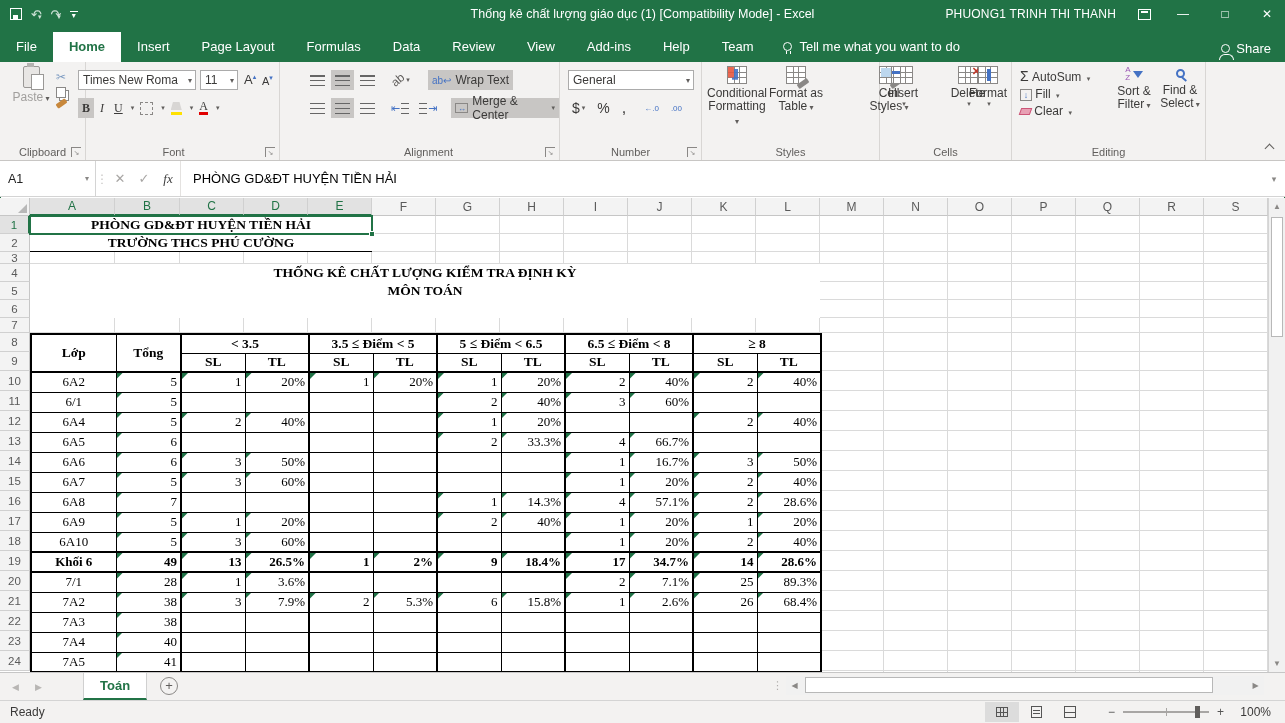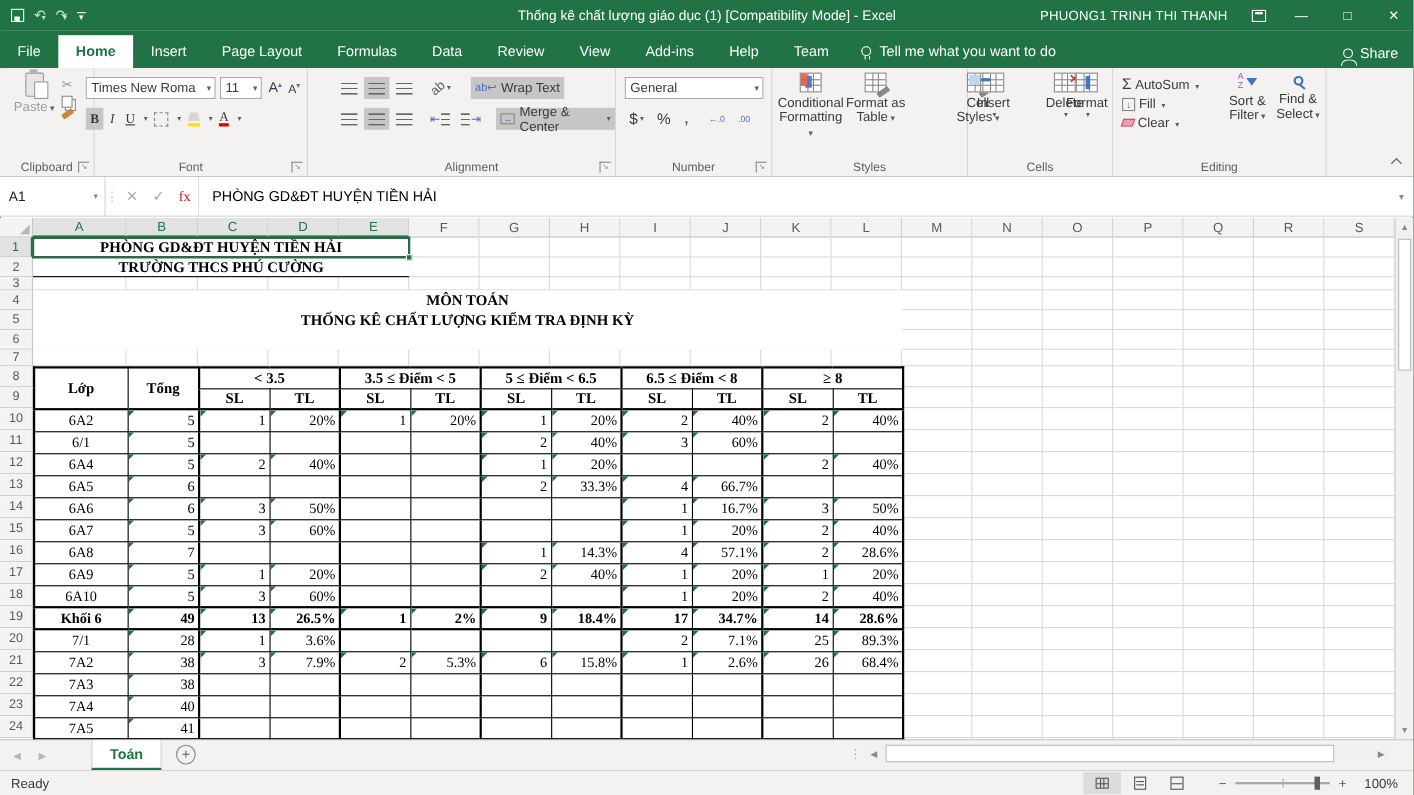--- a/index.html
+++ b/index.html
@@ -69,21 +69,21 @@
   .mag { display:inline-block; width:9px; height:9px; border:2px solid #4472c4; border-radius:50%; position:relative; }
   .mag::after { content:""; position:absolute; right:-4px; bottom:-4px; width:6px; height:2px; background:#4472c4; transform:rotate(40deg); }
   .stack { display:flex; flex-direction:column; gap:3px; }
   .collapse-chev { position:absolute; right:12px; bottom:8px; width:7px; height:7px; border-left:1.5px solid #605e5c; border-top:1.5px solid #605e5c; transform:rotate(45deg); }
   
   .fbar { position:absolute; left:0; top:161px; width:100%; height:36px; background:#fff; border-bottom:1px solid #d4d4d4; display:flex; align-items:stretch; font-size:12px; }
   .namebox { width:96px; border-right:1px solid #d4d4d4; display:flex; align-items:center; padding:0 8px; position:relative; font-size:12.5px; color:#222; }
   .namebox::after { content:"▾"; position:absolute; right:6px; font-size:8px; color:#8a8886; }
   .fdots { width:12px; display:flex; align-items:center; justify-content:center; color:#c8c6c4; }
   .fbtn { width:24px; display:flex; align-items:center; justify-content:center; color:#a8a6a4; font-size:13px; }
-  .fx { color:#b91c1c; font-family:"Liberation Serif", serif; }
+  .fx { color:#404040; font-style:italic; font-family:"Liberation Serif", serif; }
   .ftext { flex:1; display:flex; align-items:center; padding-left:12px; border-left:1px solid #e4e2e0; color:#000; font-size:13px; }
   .fchev { width:22px; display:flex; align-items:center; justify-content:center; color:#8a8886; font-size:9px; }
   
   .sheet { position:absolute; left:0; top:198px; width:1268px; height:474px; background:#fff; overflow:hidden; }
   .corner { position:absolute; left:0; top:0; width:30px; height:18px; background:#f3f3f3; border-right:1px solid #c6c6c6; border-bottom:1px solid #c6c6c6; }
   .corner::after { content:""; position:absolute; right:2px; bottom:2px; width:0; height:0; border-left:9px solid transparent; border-bottom:9px solid #b8b8b8; }
   .colhdr { position:absolute; top:0; height:18px; background:#f3f3f3; border-right:1px solid #d0d0d0; border-bottom:1px solid #c6c6c6; color:#5a5a5a; font-size:12px; display:flex; align-items:center; justify-content:center; }
   .colhdr.sel { background:#e2e2e2; color:#217346; border-bottom:2px solid #217346; }
   .rowhdr { position:absolute; left:0; width:30px; background:#f3f3f3; border-right:1px solid #c6c6c6; border-bottom:1px solid #d0d0d0; color:#5a5a5a; font-size:11.5px; display:flex; align-items:center; justify-content:center; }
   .rowhdr.sel { background:#e2e2e2; color:#217346; border-right:2px solid #217346; }
@@ -460,22 +460,22 @@
         <div class="rowhdr" style="top: 413px; height: 20px;">22</div>
         <div class="rowhdr" style="top: 433px; height: 20px;">23</div>
         <div class="rowhdr" style="top: 453px; height: 20px;">24</div>
       </div>
 
     <div class="overlay" id="merge-top">
       <div class="l1 serif">PHÒNG GD&amp;ĐT HUYỆN TIỀN HẢI</div>
       <div class="l2 serif">TRƯỜNG THCS PHÚ CƯỜNG</div>
     </div>
     <div class="overlay" id="merge-mid">
+      <div class="serif">THỐNG KÊ CHẤT LƯỢNG KIỂM TRA ĐỊNH KỲ</div>
       <div class="serif">MÔN TOÁN</div>
-      <div class="serif">THỐNG KÊ CHẤT LƯỢNG KIỂM TRA ĐỊNH KỲ</div>
     </div>
 
     <table id="qtable">
         <colgroup>
           <col style="width: 85px;">
           <col style="width: 65px;">
           <col style="width: 64px;">
           <col style="width: 64px;">
           <col style="width: 64px;">
           <col style="width: 64px;">

